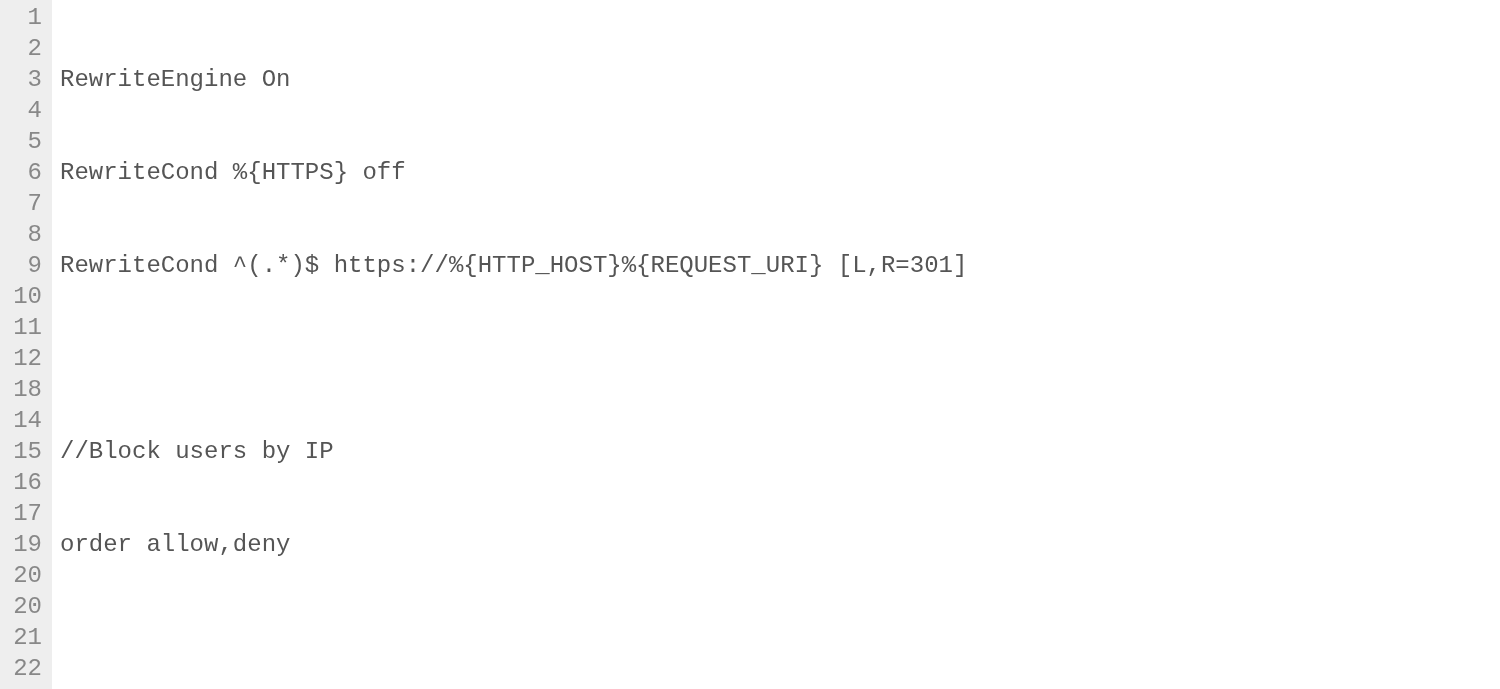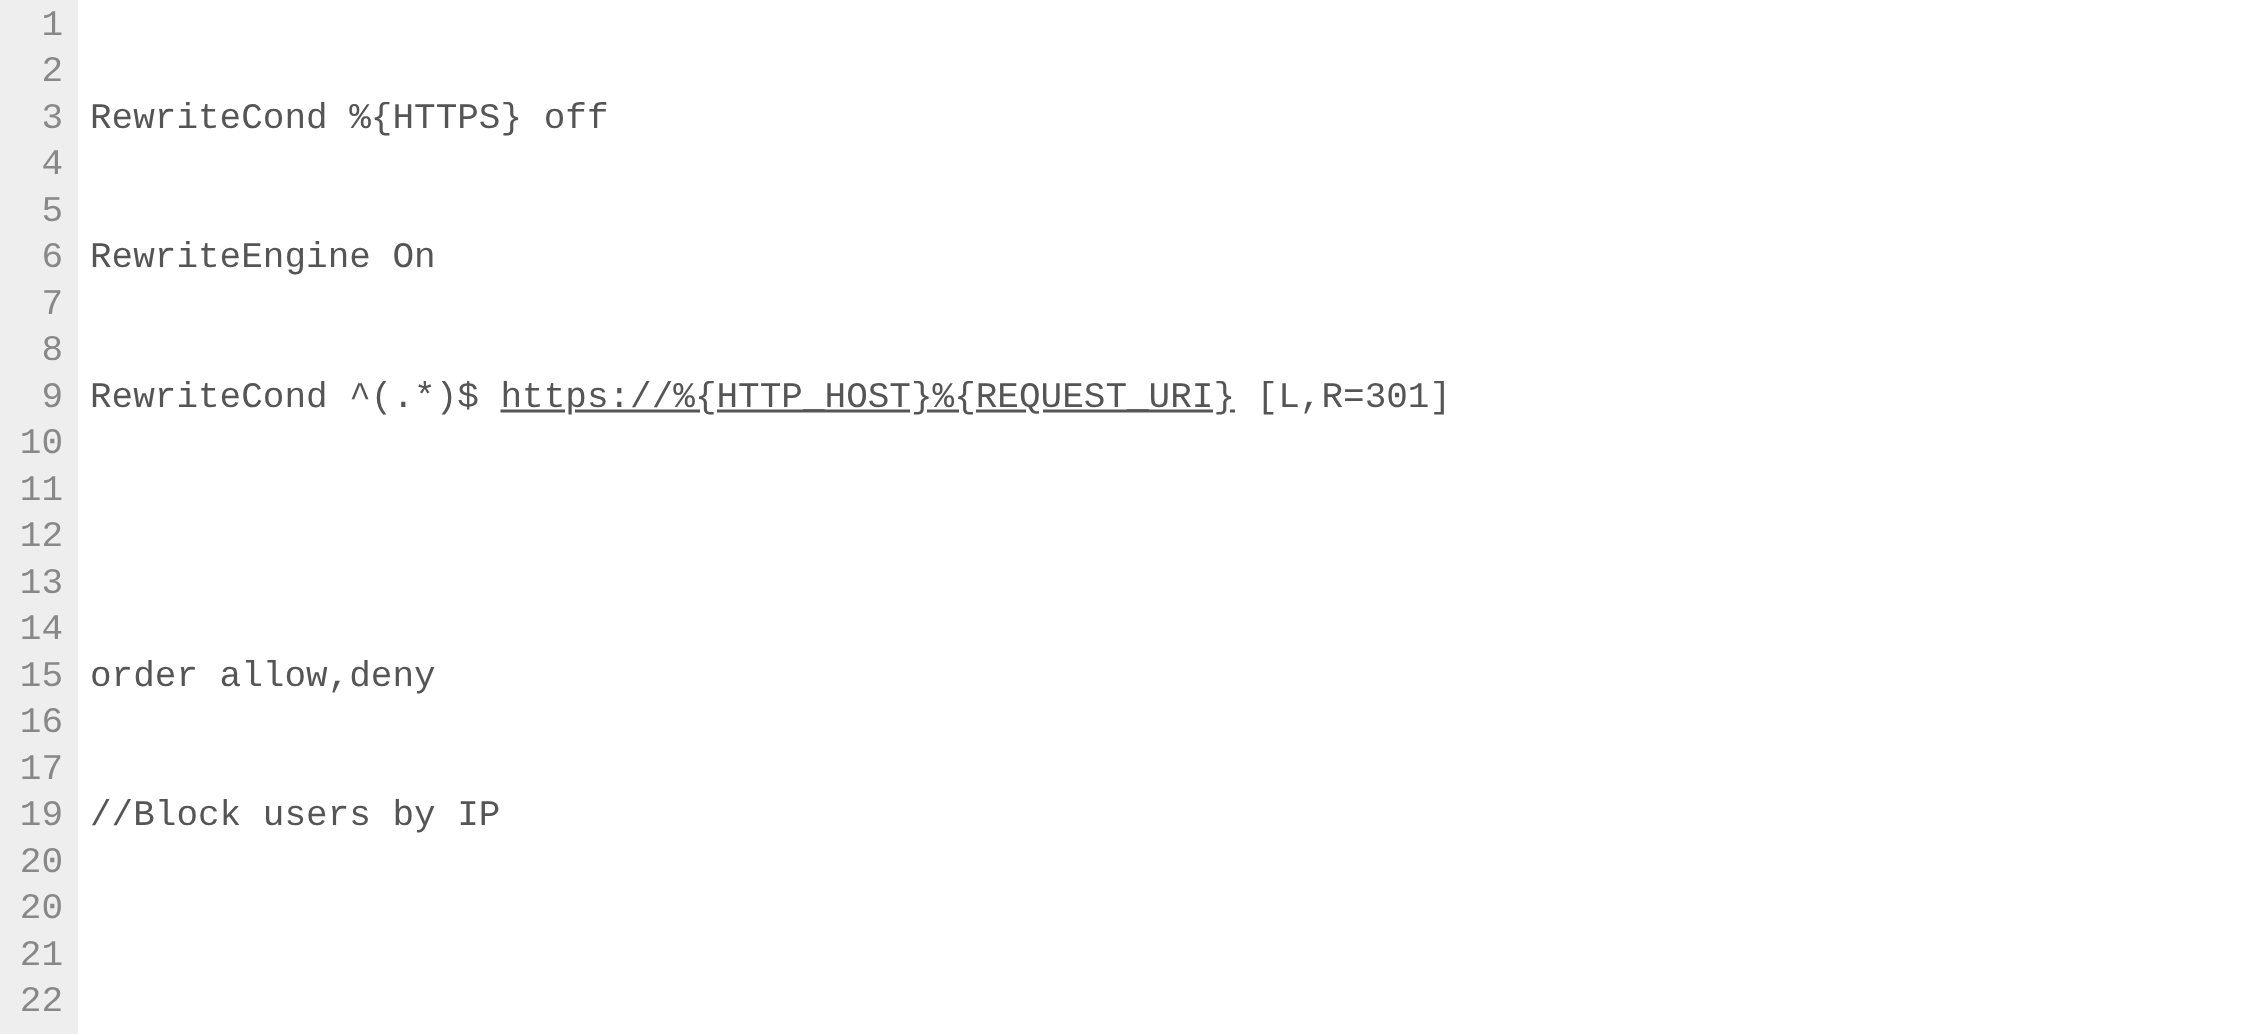--- a/index.html
+++ b/index.html
@@ -28,58 +28,57 @@
   }
   .code {
     padding: 2px 0 2px 8px;
     color: #555555;
     white-space: pre;
   }
   .code .line {
     height: 31px;
   }
   .underline {
-    text-decoration: underline;
   }
 </style>
 </head>
 <body>
 
 <div class="editor">
   <div class="gutter">
     <div class="ln">1</div>
     <div class="ln">2</div>
     <div class="ln">3</div>
     <div class="ln">4</div>
     <div class="ln">5</div>
     <div class="ln">6</div>
     <div class="ln">7</div>
     <div class="ln">8</div>
     <div class="ln">9</div>
     <div class="ln">10</div>
     <div class="ln">11</div>
     <div class="ln">12</div>
-    <div class="ln">13</div>
+    <div class="ln">18</div>
     <div class="ln">14</div>
     <div class="ln">15</div>
     <div class="ln">16</div>
     <div class="ln">17</div>
     <div class="ln">19</div>
     <div class="ln">20</div>
     <div class="ln">20</div>
     <div class="ln">21</div>
     <div class="ln">22</div>
   </div>
   <div class="code">
+    <div class="line">RewriteEngine On</div>
     <div class="line">RewriteCond %{HTTPS} off</div>
-    <div class="line">RewriteEngine On</div>
     <div class="line"><span>RewriteCond ^(.*)$ </span><span class="underline">https://%{HTTP_HOST}%{REQUEST_URI}</span><span> [L,R=301]</span></div>
     <div class="line"></div>
+    <div class="line">//Block users by IP</div>
     <div class="line">order allow,deny</div>
-    <div class="line">//Block users by IP</div>
     
     
     
     
     
     
     
     
     
     

